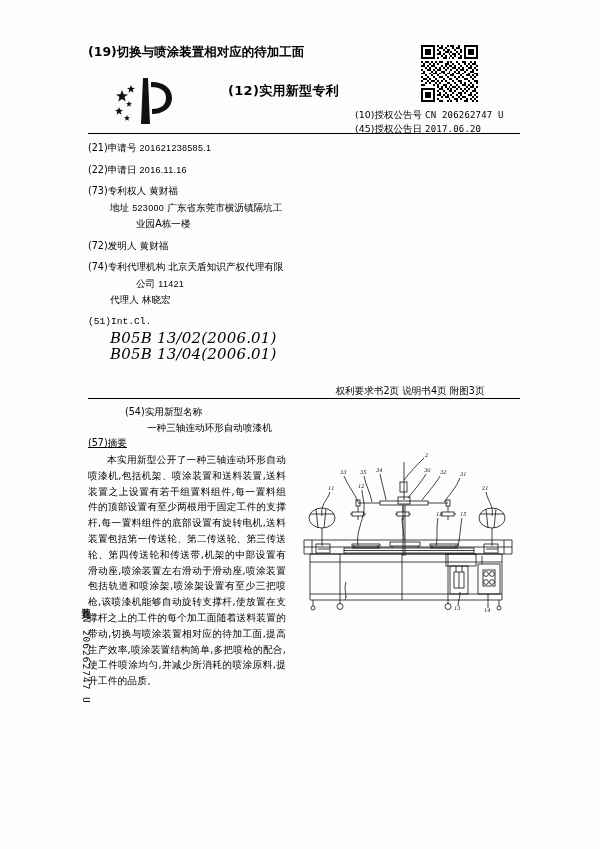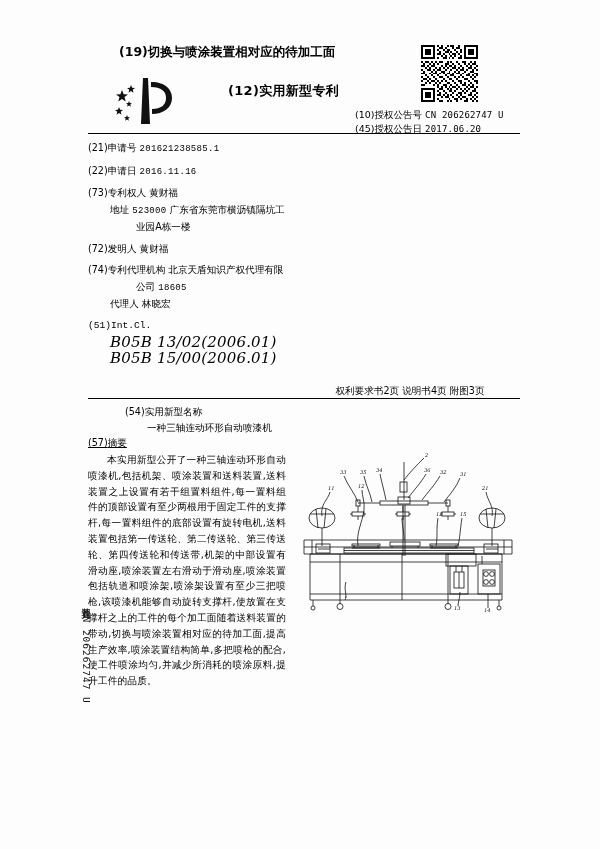--- a/index.html
+++ b/index.html
@@ -53,21 +53,21 @@
     width: 432px;
     height: 100px;
   }
   .office-line {
     position: absolute;
     left: 0; top: 4px;
     font-size: 12.5px;
     font-weight: 600;
     white-space: nowrap;
   }
-  .office-line .num { font-weight: 600; margin-left: 31px; }
+  .office-line .num { font-weight: 600; }
 
   .doc-type {
     position: absolute;
     left: 140px;
     top: 42px;
     font-size: 13px;
     font-weight: 700;
     white-space: nowrap;
     letter-spacing: 0.3px;
   }
@@ -118,21 +118,21 @@
   .biblio {
     position: absolute;
     left: 88px;
     top: 140px;
     width: 300px;
     font-size: 9.6px;
     line-height: 16.5px;
   }
   .biblio .row { white-space: nowrap; }
   .biblio .mono {
-    font-family: Liberation Mono, monospace;
+    font-family: Liberation Sans, sans-serif;
     font-size: 9px;
     letter-spacing: 0.3px;
   }
   .biblio .indent2 { padding-left: 48px; }
   .biblio .indent3 { padding-left: 22px; }
   .gap-s { height: 5px; }
 
   .ipc-head {
     font-size: 9.6px;
     font-family: Liberation Mono, monospace;
@@ -531,33 +531,33 @@
       <span>黄财福</span>
     </div>
     <div class="gap-s"></div>
 
     <div class="row">
       <span>(74)</span><span>专利代理机构</span>
       <span>北京天盾知识产权代理有限</span>
     </div>
     <div class="row indent2">
       <span>公司</span>
-      <span class="mono">18605</span>
+      <span class="mono">11421</span>
     </div>
     <div class="row indent3">
       <span>代理人</span>
       <span>林晓宏</span>
     </div>
     <div class="gap-s"></div>
 
     <div class="row ipc-head">
       <span>(51)</span><span>Int.Cl.</span>
     </div>
     <div class="ipc-item">B05B 13/02(2006.01)</div>
-    <div class="ipc-item">B05B 15/00(2006.01)</div>
+    <div class="ipc-item">B05B 13/04(2006.01)</div>
   </div>
 
   <div class="pages-line">权利要求书2页    说明书4页    附图3页</div>
   <div class="rule-mid"></div>
 
   <div class="title-block">
     <div>
       <span>(54)</span><span>实用新型名称</span>
     </div>
     <div class="title-name">一种三轴连动环形自动喷漆机</div>

